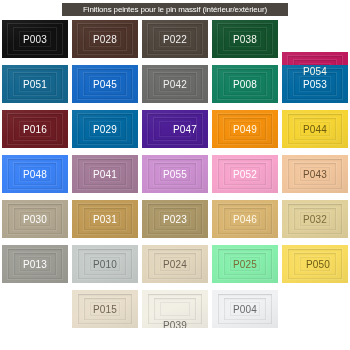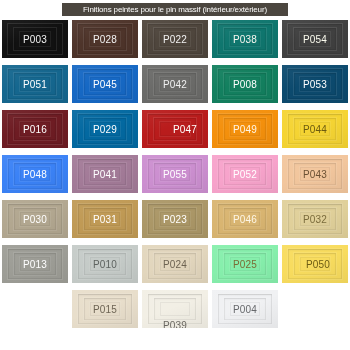--- a/index.html
+++ b/index.html
@@ -169,30 +169,30 @@
         <div class="cell">
           <div class="swatch" style="background: rgb(79, 70, 61);">
             <div class="panel-outer"></div>
             <div class="panel-inner"></div>
             <div class="panel-core"></div>
             <div class="sheen"></div>
             <span class="swatch-label" style="color: rgb(242, 242, 242);">P022</span>
           </div>
         </div>
         <div class="cell">
-          <div class="swatch" style="background: #0f766e;">
+          <div class="swatch" style="background: #14532d;">
             <div class="panel-outer"></div>
             <div class="panel-inner"></div>
             <div class="panel-core"></div>
             <div class="sheen"></div>
             <span class="swatch-label" style="color: rgb(247, 247, 240);">P038</span>
           </div>
         </div>
         <div class="cell">
-          <div class="swatch" style="background: #404040;">
+          <div class="swatch" style="background: #be185d; margin-top: 32px;">
             <div class="panel-outer"></div>
             <div class="panel-inner"></div>
             <div class="panel-core"></div>
             <div class="sheen"></div>
             <span class="swatch-label" style="color: rgb(251, 251, 238);">P054</span>
           </div>
         </div>
       </div>
       <div class="swatch-row">
         <div class="cell">
@@ -225,21 +225,21 @@
         <div class="cell">
           <div class="swatch" style="background: rgb(19, 128, 95);">
             <div class="panel-outer"></div>
             <div class="panel-inner"></div>
             <div class="panel-core"></div>
             <div class="sheen"></div>
             <span class="swatch-label" style="color: rgb(255, 255, 255);">P008</span>
           </div>
         </div>
         <div class="cell">
-          <div class="swatch" style="background: #0c4a6e;">
+          <div class="swatch" style="background: #0369a1;">
             <div class="panel-outer"></div>
             <div class="panel-inner"></div>
             <div class="panel-core"></div>
             <div class="sheen"></div>
             <span class="swatch-label" style="color: rgb(255, 255, 255);">P053</span>
           </div>
         </div>
       </div>
       <div class="swatch-row">
         <div class="cell">
@@ -254,21 +254,21 @@
         <div class="cell">
           <div class="swatch" style="background: #0369a1;">
             <div class="panel-outer"></div>
             <div class="panel-inner"></div>
             <div class="panel-core"></div>
             <div class="sheen"></div>
             <span class="swatch-label" style="color: rgb(255, 255, 255);">P029</span>
           </div>
         </div>
         <div class="cell">
-          <div class="swatch" style="background: #b91c1c; padding-left: 20px;">
+          <div class="swatch" style="background: #4c1d95; padding-left: 20px;">
             <div class="panel-outer"></div>
             <div class="panel-inner"></div>
             <div class="panel-core"></div>
             <div class="sheen"></div>
             <span class="swatch-label" style="color: rgb(255, 255, 255);">P047</span>
           </div>
         </div>
         <div class="cell">
           <div class="swatch" style="background: rgb(244, 144, 12);">
             <div class="panel-outer"></div>

